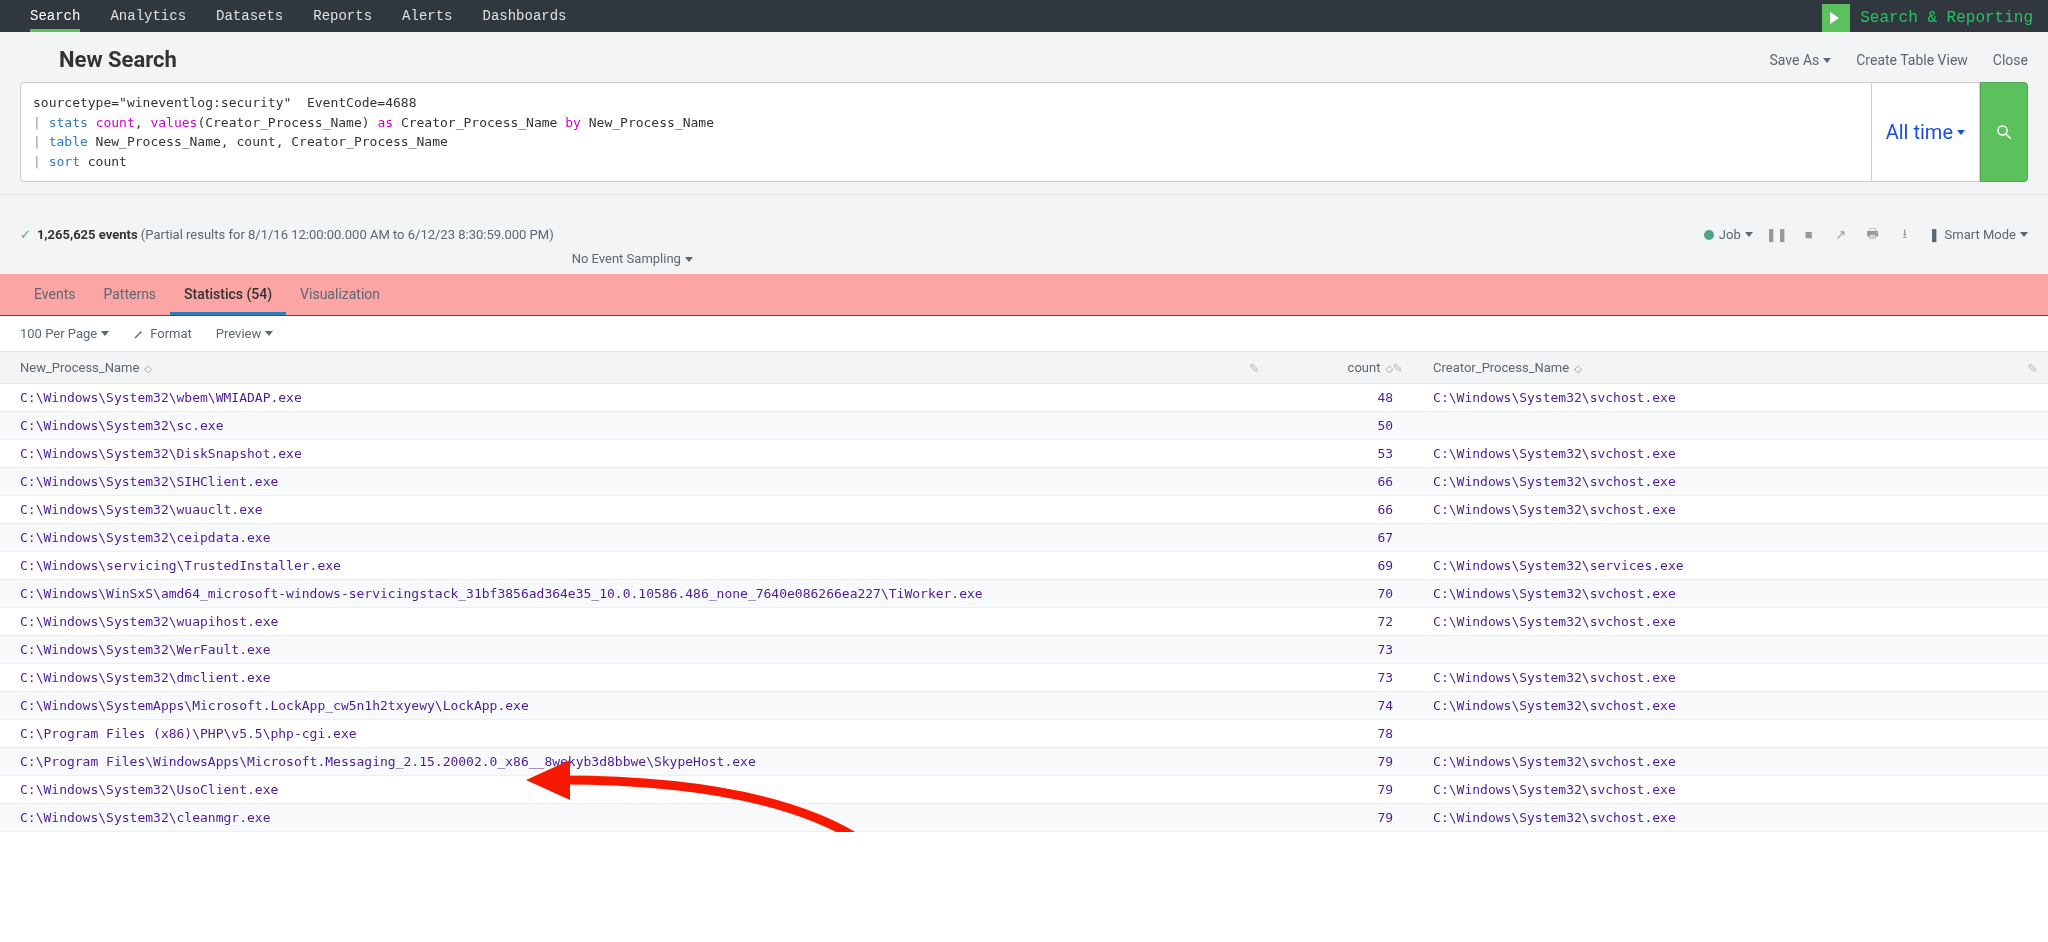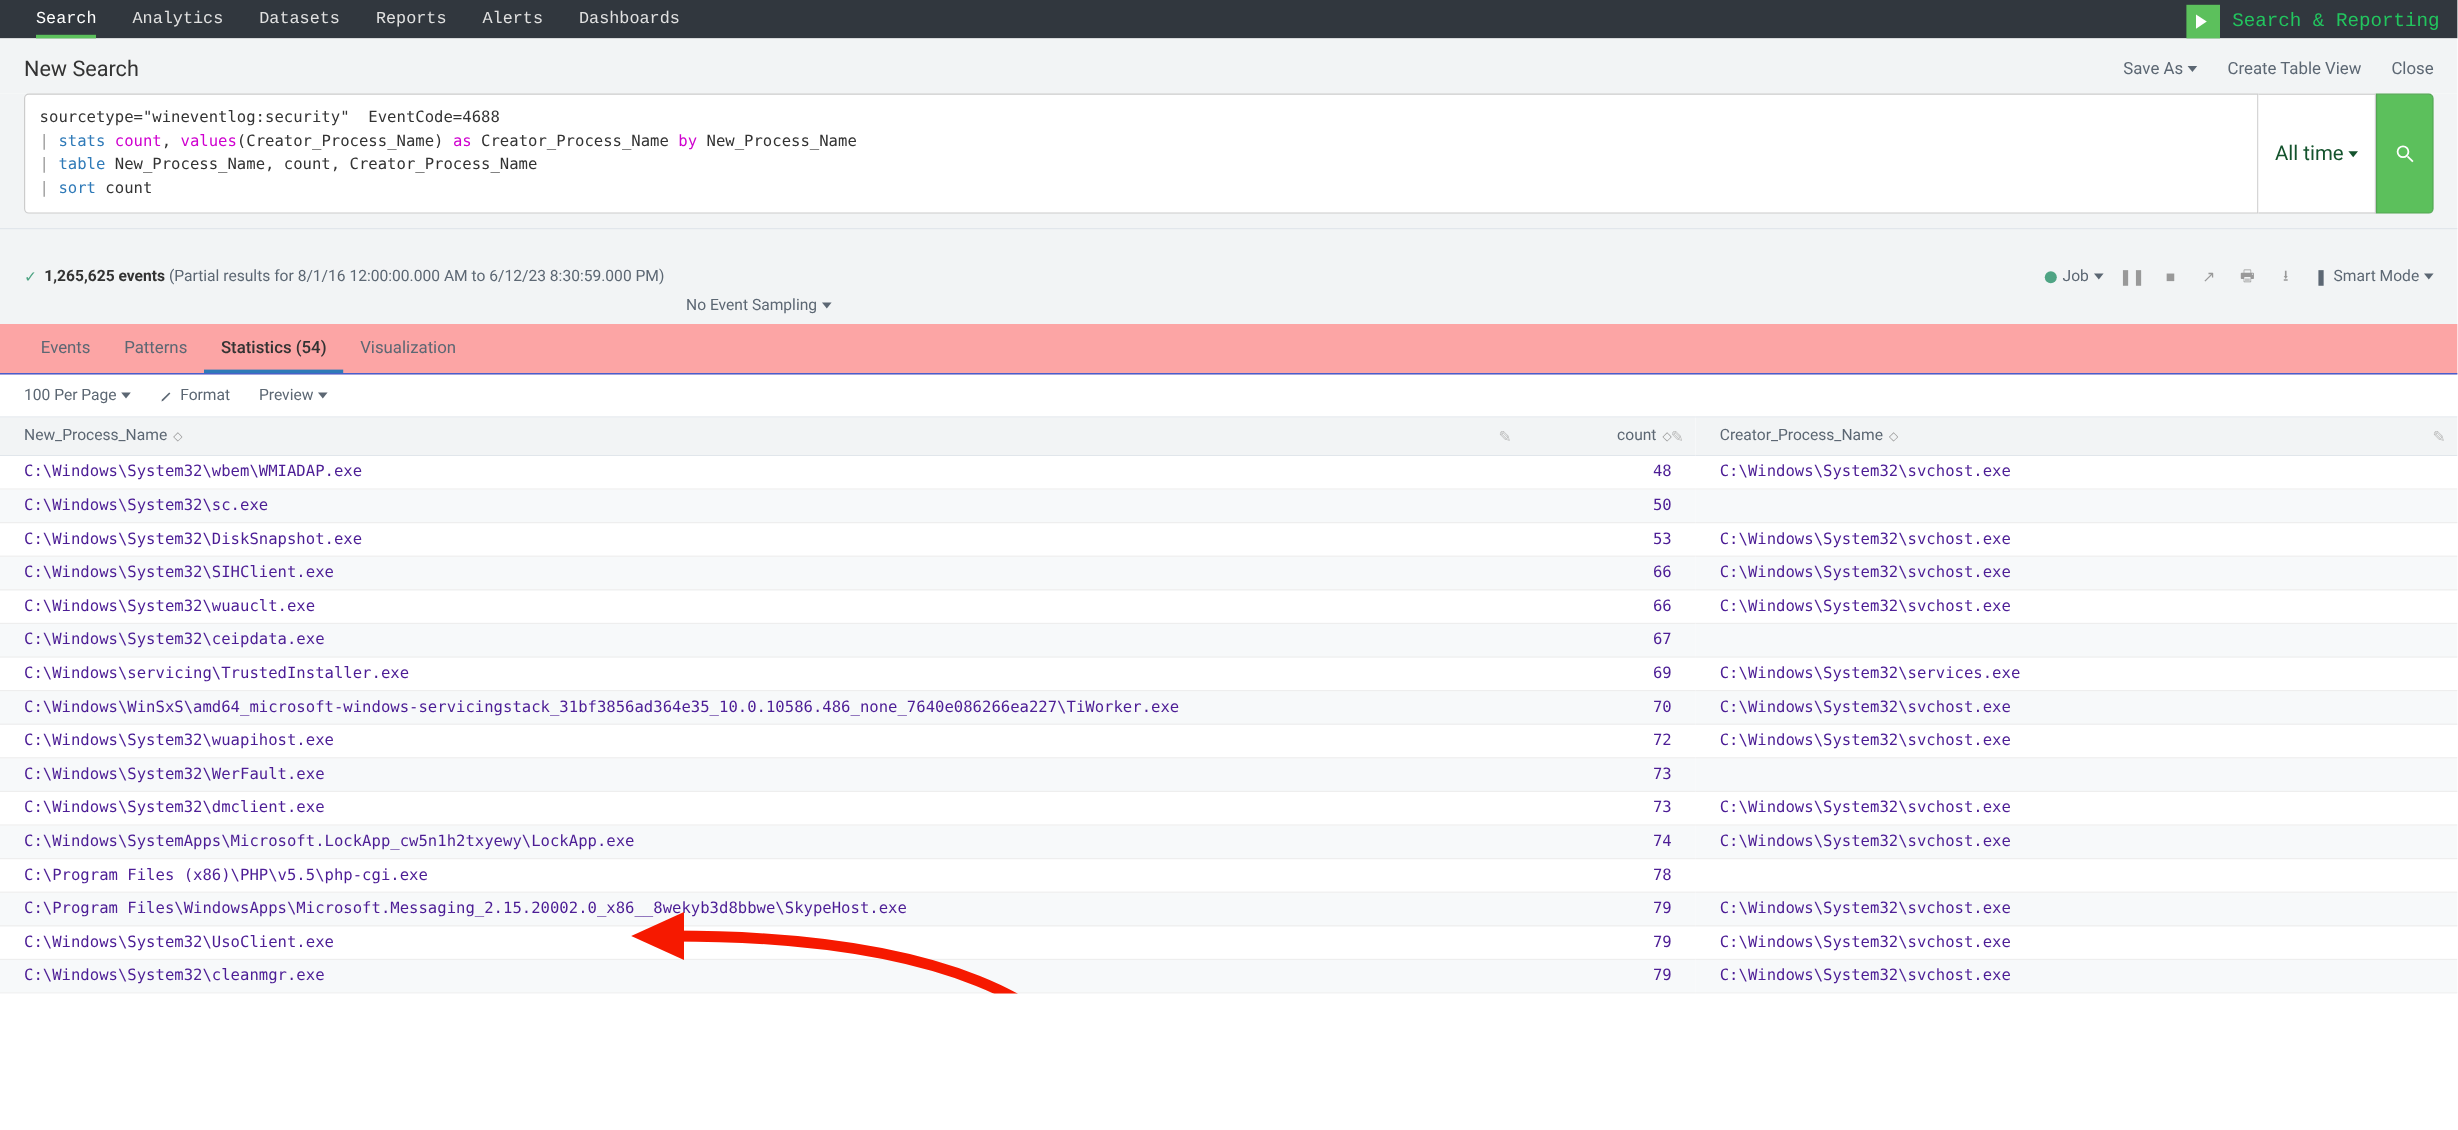--- a/index.html
+++ b/index.html
@@ -7,31 +7,31 @@
 .top-nav { background: #31373e; height: 32px; display: flex; align-items: flex-end; padding: 0 15px; font-family: Liberation Mono, monospace; }
 .top-nav-left { display: flex; height: 100%; }
 .nav-item { color: #e1e1e1; padding: 0 15px; display: flex; align-items: center; cursor: pointer; font-size: 14px; position: relative; }
 .nav-item.active { color: #fff; }
 .nav-item.active::after { content:""; position:absolute; left:15px; right:15px; bottom:0; height:3px; background:#5cc05c; }
 .top-nav-right { margin-left: auto; display: flex; align-items:center; }
 .app-logo { width:28px; height:28px; background:#5cc05c; display:flex; align-items:center; justify-content:center; margin-right:10px; }
 .app-logo svg { width:18px; height:18px; }
 .app-title { color:#22c55e; font-size:16px; }
 .page-header { display:flex; align-items:center; padding: 15px 20px 10px 20px; background:#f2f4f5; }
-.page-title { font-size: 18px; font-weight: 400; }
+.page-title { font-size: 22px; font-weight: 700; margin-left: 39px; }
 .header-actions { margin-left:auto; display:flex; gap:25px; }
 .header-action { color:#5c6773; cursor:pointer; font-size:14px; }
 .caret-down { display:inline-block; width:0; height:0; border-left:4px solid transparent; border-right:4px solid transparent; border-top:5px solid currentColor; margin-left:4px; vertical-align:middle; }
 .search-wrap { padding: 0 20px 12px 20px; background:#f2f4f5; display:flex; gap:0; }
 .search-box { flex:1; border:1px solid #ccc; background:#fff; padding:10px 12px; font-family: "Consolas", "Monaco", monospace; font-size:13px; line-height:1.5; white-space:pre; overflow:auto; border-radius:4px 0 0 4px; }
 .search-box .kw { color:#2f7ab8;text-align:right; }
 .search-box .func { color:#cf00cf; }
 .search-box .arg { color:#333; }
 .search-box .pipe { color:#999; }
-.time-picker { border:1px solid #ccc; border-left:none; background:#fff; padding:10px 14px; display:flex; align-items:center; cursor:pointer; font-size:17px; color:#14532d; }
+.time-picker { border:1px solid #ccc; border-left:none; background:#fff; padding:10px 14px; display:flex; align-items:center; cursor:pointer; font-size:20px; color:#1d4ed8; }
 .search-btn { background:#5cc05c; border:1px solid #53a653; width:48px; display:flex; align-items:center; justify-content:center; cursor:pointer; border-radius:0 4px 4px 0; }
 .search-btn svg { width:18px; height:18px; fill:#fff; }
 .status-bar { padding:8px 20px; background:#f2f4f5; border-top:1px solid #e1e6eb; display:flex; align-items:center; font-size:13px; color:#5c6773; }
 .status-check { color:#4fa484; margin-right:6px; }
 .status-bar b { color:#333; }
 .status-dropdown { margin-left:18px; cursor:pointer;margin-top:48px; }
 .job-controls { margin-left:auto; display:flex; align-items:center; gap:16px; }
 .job-status-dot { width:10px; height:10px; border-radius:50%; background:#4fa484; display:inline-block; margin-right:5px; }
 .job-label { cursor:pointer; display:flex; align-items:center; }
 .icon-btn { cursor:pointer; color:#999; width:16px; height:16px; display:flex; align-items:center; justify-content:center; }

